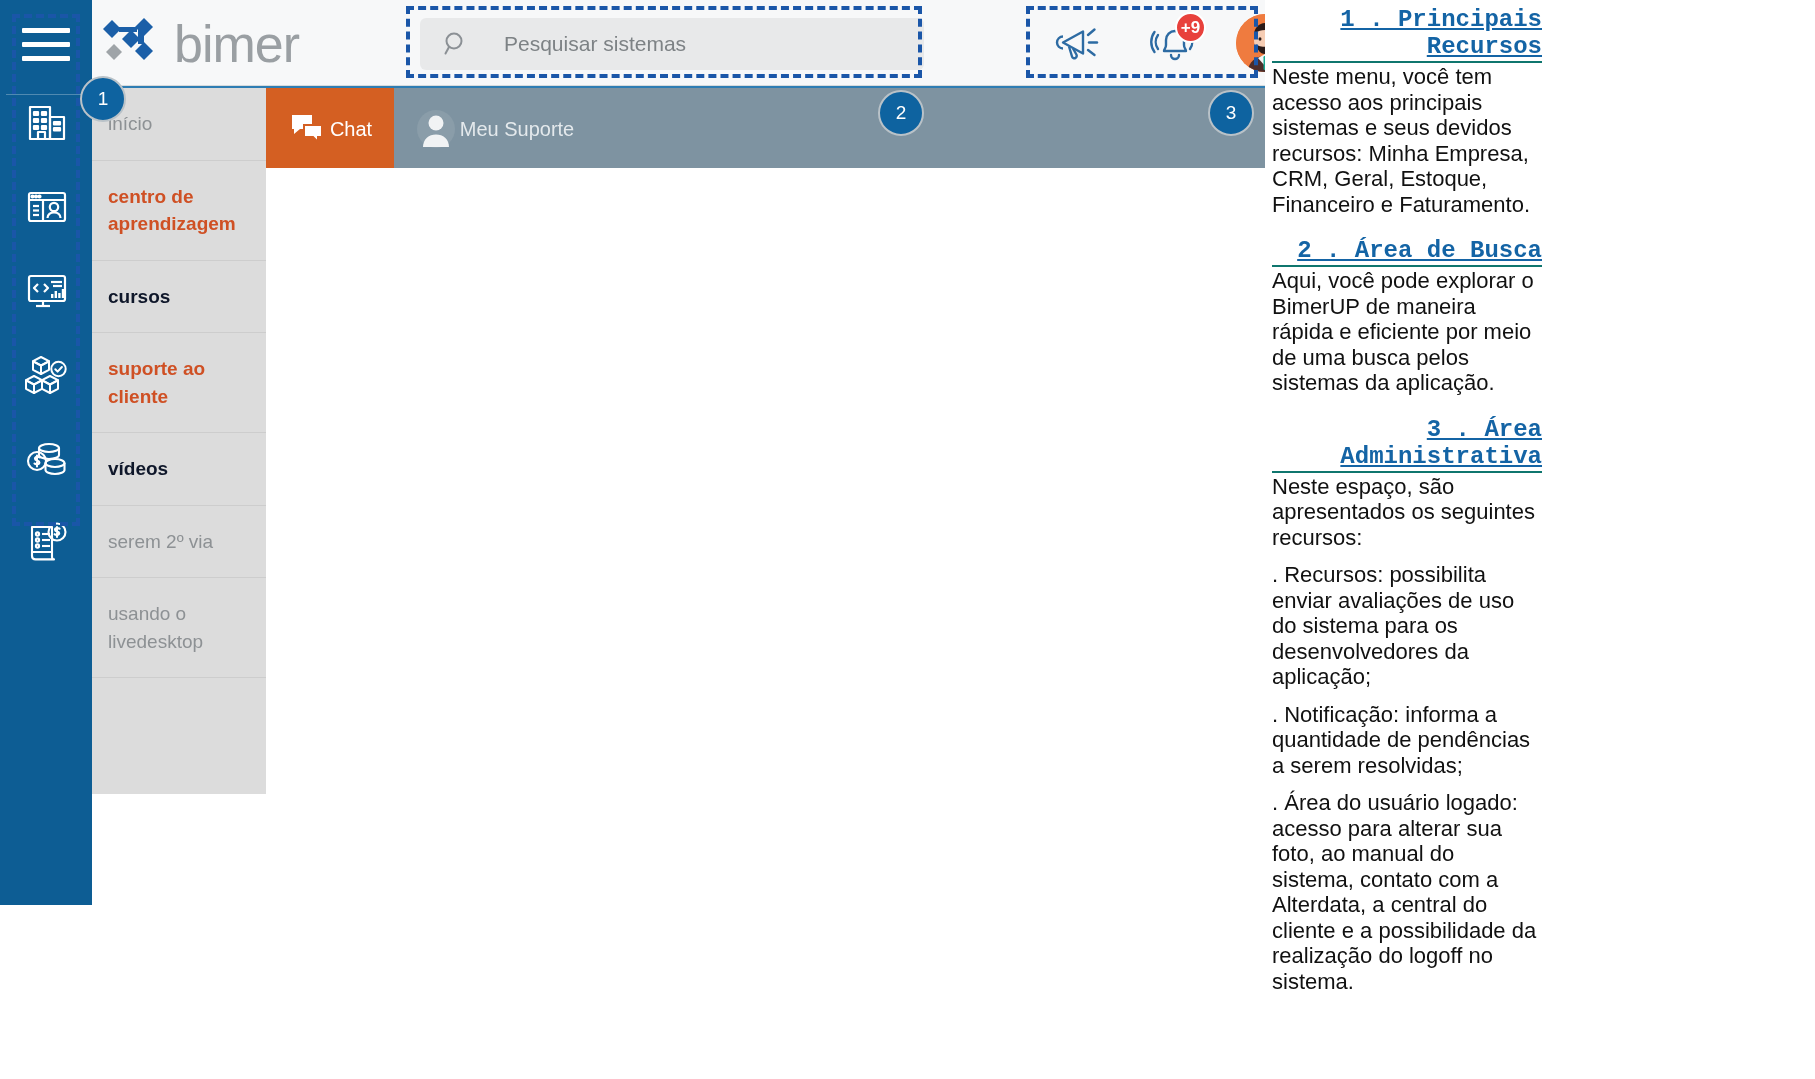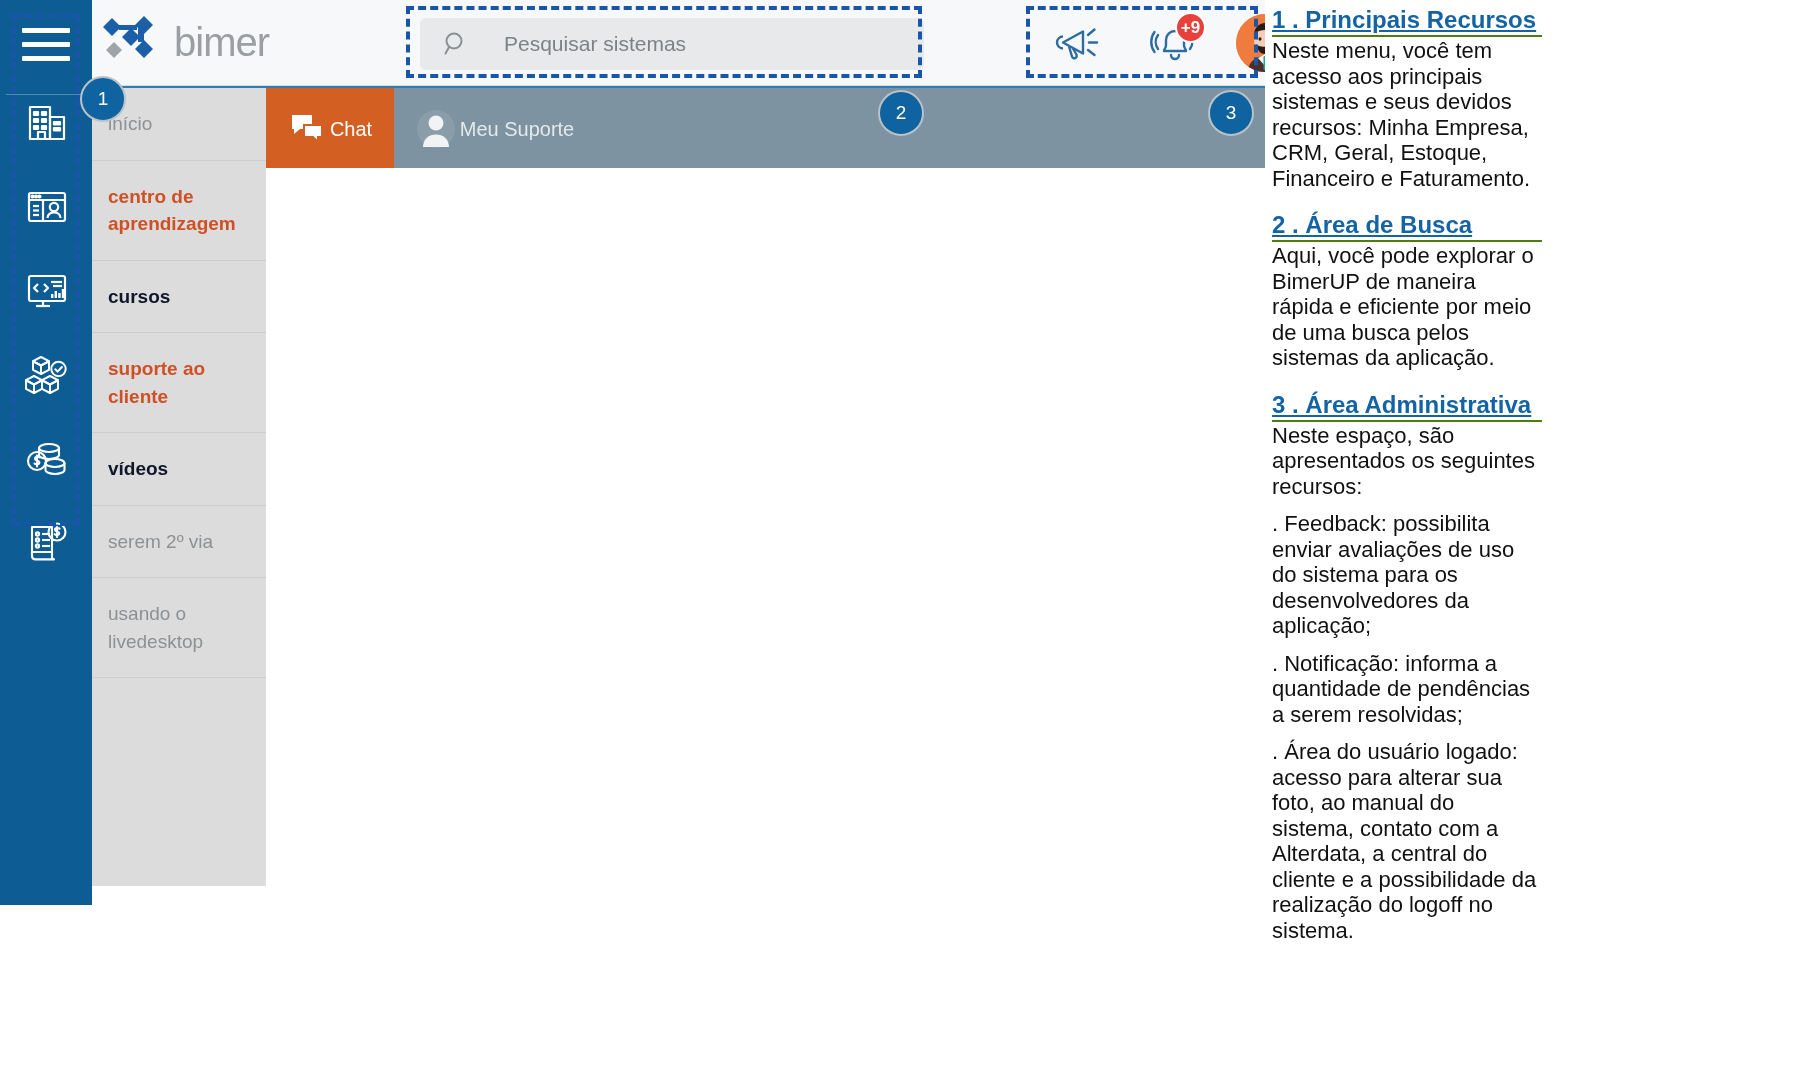--- a/index.html
+++ b/index.html
@@ -62,21 +62,21 @@
     position: absolute; left: 92px; top: 0;
     width: 1173px; height: 86px;
     background: #f7f8f9;
     border-bottom: 1px solid #d7dbdd;
   }
   .logo-wrap {
     position: absolute; left: 8px; top: 14px;
     display: flex; align-items: center; gap: 8px;
   }
   .logo-text {
-    font-size: 40px; color: #9a9fa3; letter-spacing: -1px;
+    font-size: 52px; color: #9a9fa3; letter-spacing: -1px;
     font-family: "Liberation Sans", sans-serif; font-weight: 400;
   }
 
   .searchbox {
     position: absolute; left: 328px; top: 18px;
     width: 504px; height: 52px;
     background: #e8e9ea; border-radius: 6px;
     display: flex; align-items: center; gap: 18px; padding-left: 22px;
     cursor: text;
   }
@@ -97,21 +97,21 @@
     border: 2px solid #ffffff;
   }
   .avatar {
     width: 58px; height: 58px; border-radius: 50%;
     background: #ef7b3f; overflow: hidden; position: relative; cursor: pointer;
   }
 
   
   .leftnav {
     position: absolute; left: 92px; top: 86px;
-    width: 174px; height: 800px;
+    width: 174px; height: 708px;
     background: #dcdcdc;
     border-top: 2px solid #2e7db3;
   }
   .nav-item {
     padding: 22px 14px 22px 16px;
     border-bottom: 1px solid #cdcdcd;
     font-size: 19px; line-height: 1.45;
     cursor: pointer;
   }
   .nav-item.muted { color: #8d9194; }
@@ -156,24 +156,25 @@
 
   
   #notes {
     position: absolute; left: 1270px; top: 0;
     width: 545px; height: 1079px;
     background: #ffffff;
     padding: 6px 10px 0 2px;
   }
   .note-h {
     color: #1464a5; font-size: 24px; font-weight: bold;
-    border-bottom: 2px solid #4d7c0f;
+    border-bottom: 2px solid #0f766e;
     padding-bottom: 1px; margin-bottom: 1px;
     display: block; width: 270px;
-    font-family: Liberation Sans, sans-serif;
+    font-family: Liberation Mono, monospace;
+    text-align: right;
   }
   .note-h span { text-decoration: underline; }
   .note-p {
     font-size: 22px; line-height: 1.16; color: #111111;
     width: 268px; margin-bottom: 0;
     font-family: "Liberation Sans", sans-serif;
   }
   .note-p b { font-weight: normal; }
   .gap { height: 20px; }
   .gap-sm { height: 12px; }
@@ -401,21 +402,21 @@
 
     <div class="gap"></div>
 
     <div class="note-h">
       <span>3 . Área Administrativa</span>
     </div>
     <p class="note-p"><span>Neste espaço, são apresentados os seguintes recursos:</span></p>
 
     <div class="gap-sm"></div>
 
-    <p class="note-p"><span>. </span><b>Feedback</b><span>: possibilita enviar avaliações de uso do sistema para os desenvolvedores da aplicação;</span></p>
+    <p class="note-p"><span>. </span><b>Recursos</b><span>: possibilita enviar avaliações de uso do sistema para os desenvolvedores da aplicação;</span></p>
 
     <div class="gap-sm"></div>
 
     <p class="note-p"><span>. </span><b>Notificação:</b><span> informa a quantidade de pendências a serem resolvidas;</span></p>
 
     <div class="gap-sm"></div>
 
     <p class="note-p"><span>. </span><b>Área do usuário logado</b><span>: acesso para </span><b>alterar sua foto, ao manual do sistema, contato com a Alterdata, a central do cliente</b><span> e </span><b>a possibilidade da realização do logoff no sistema.</b></p>
   </div>
 

